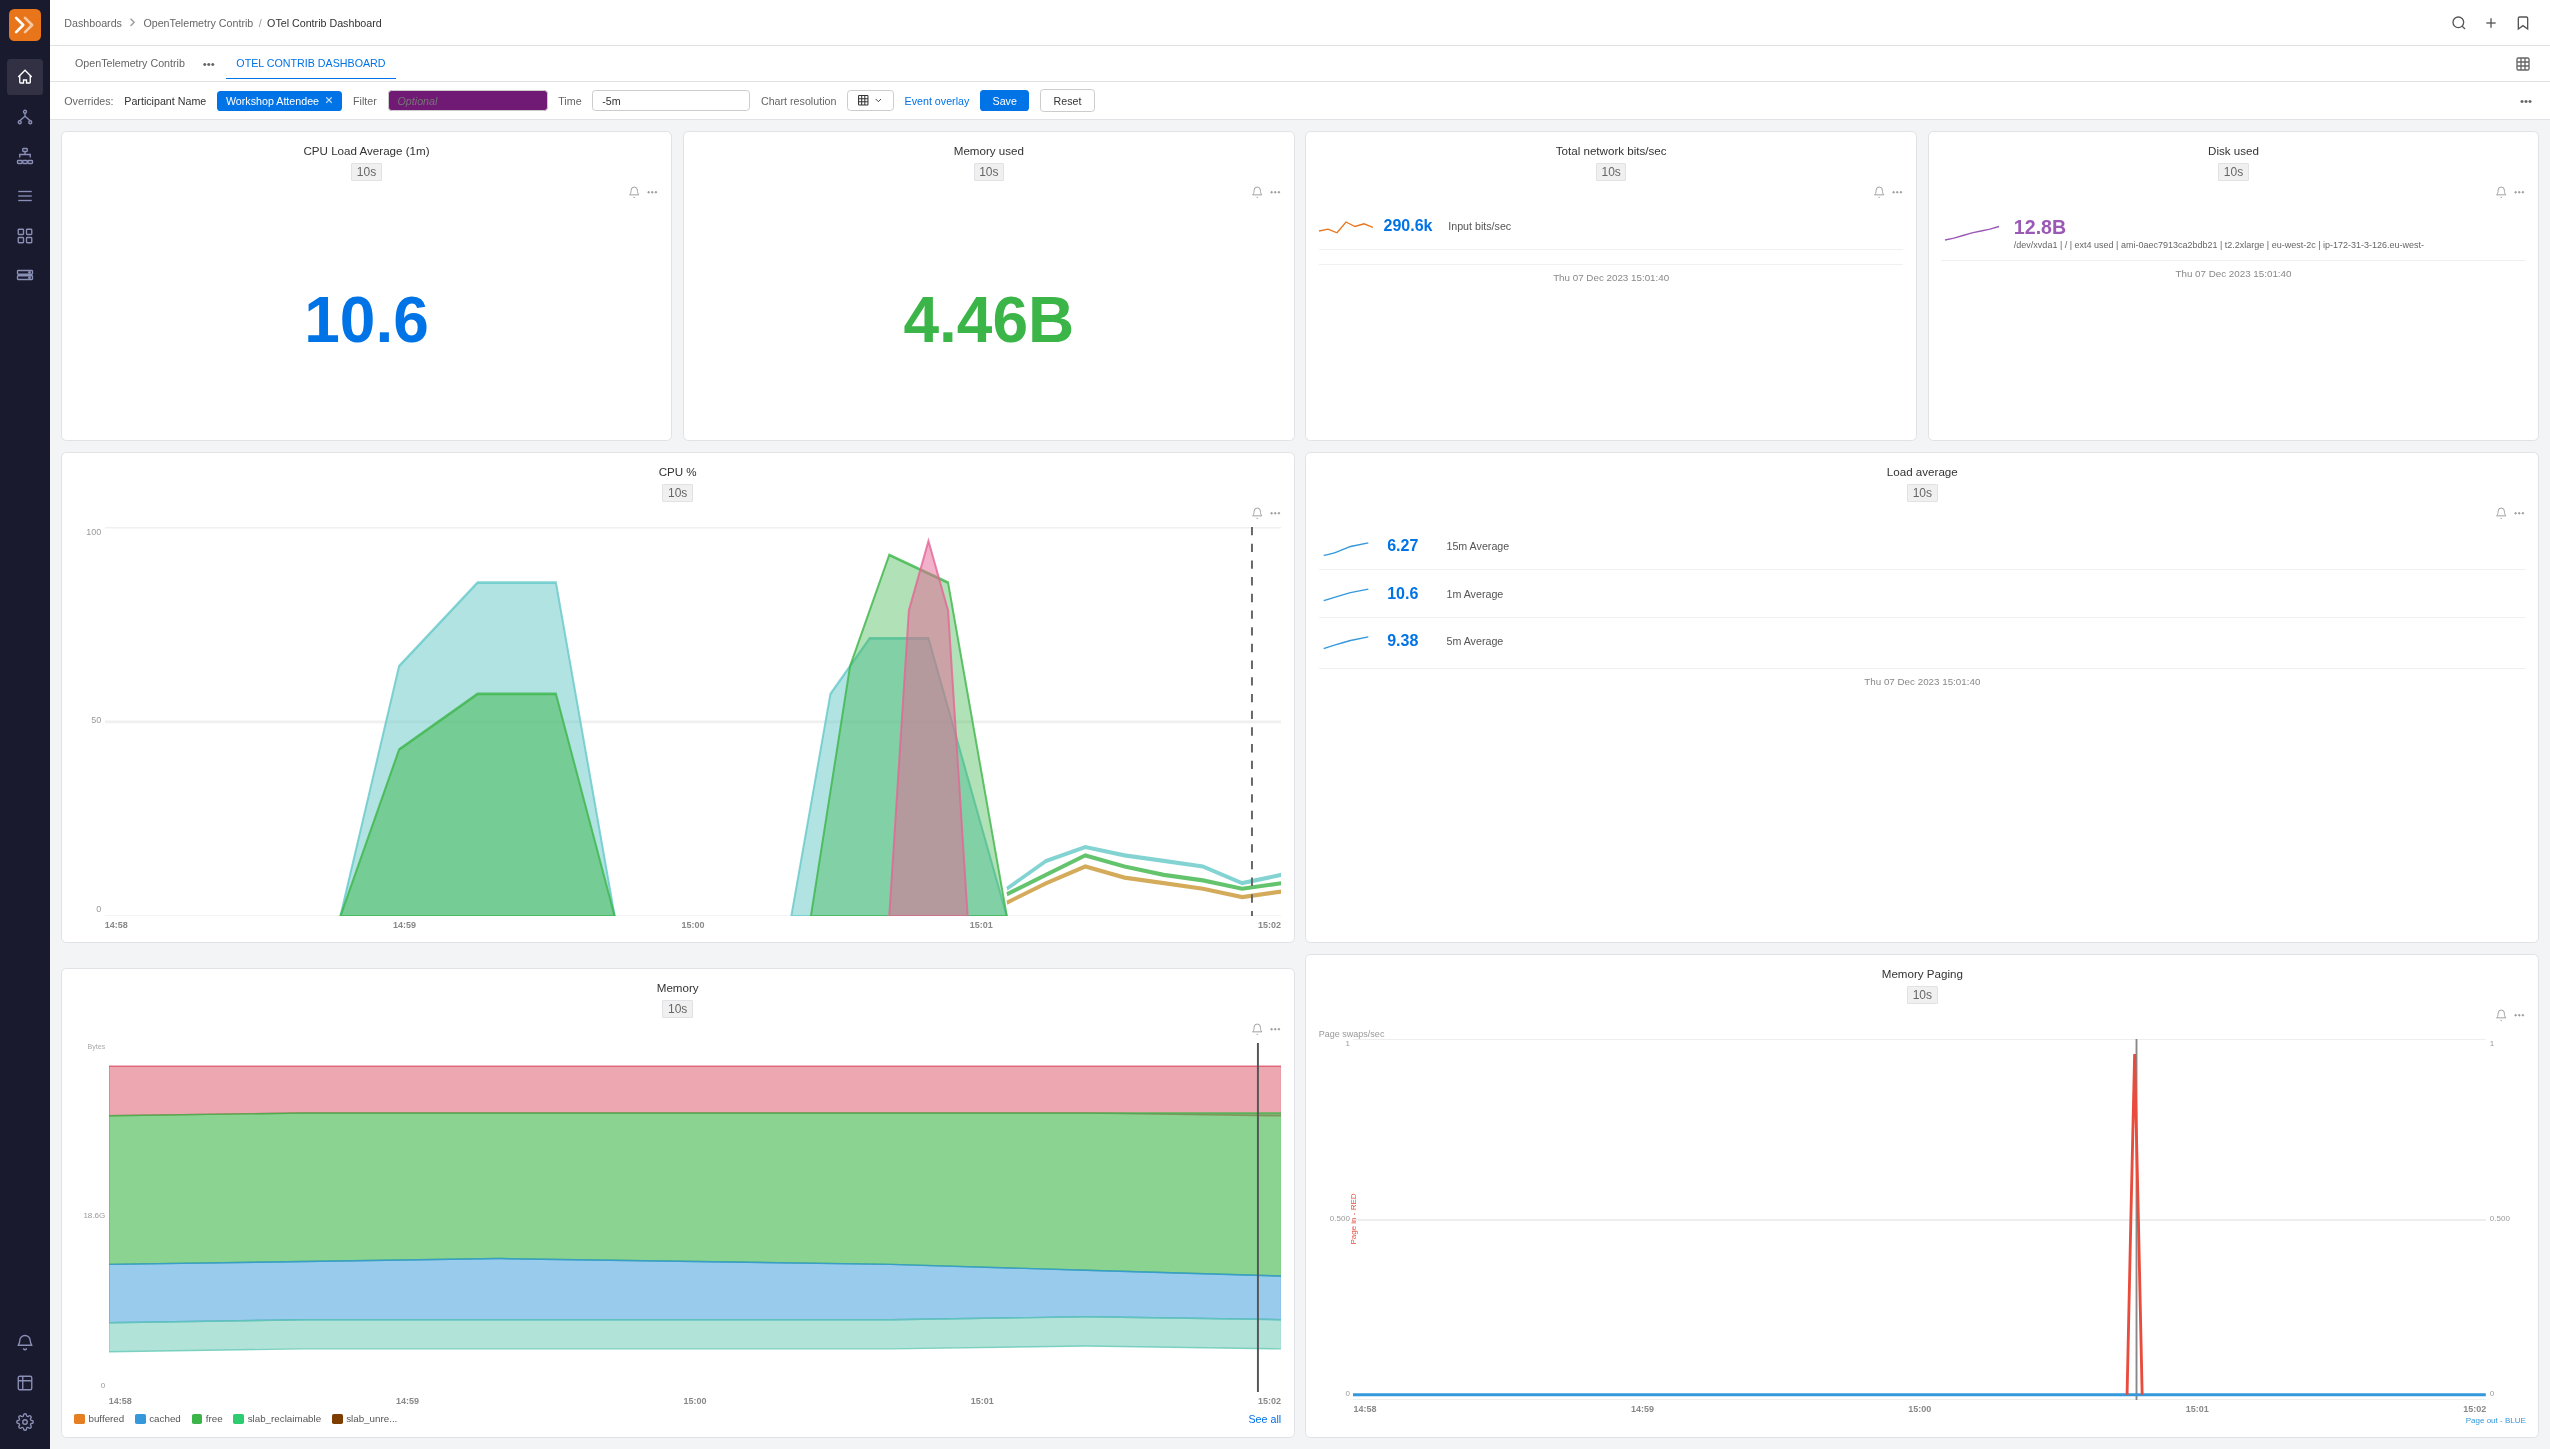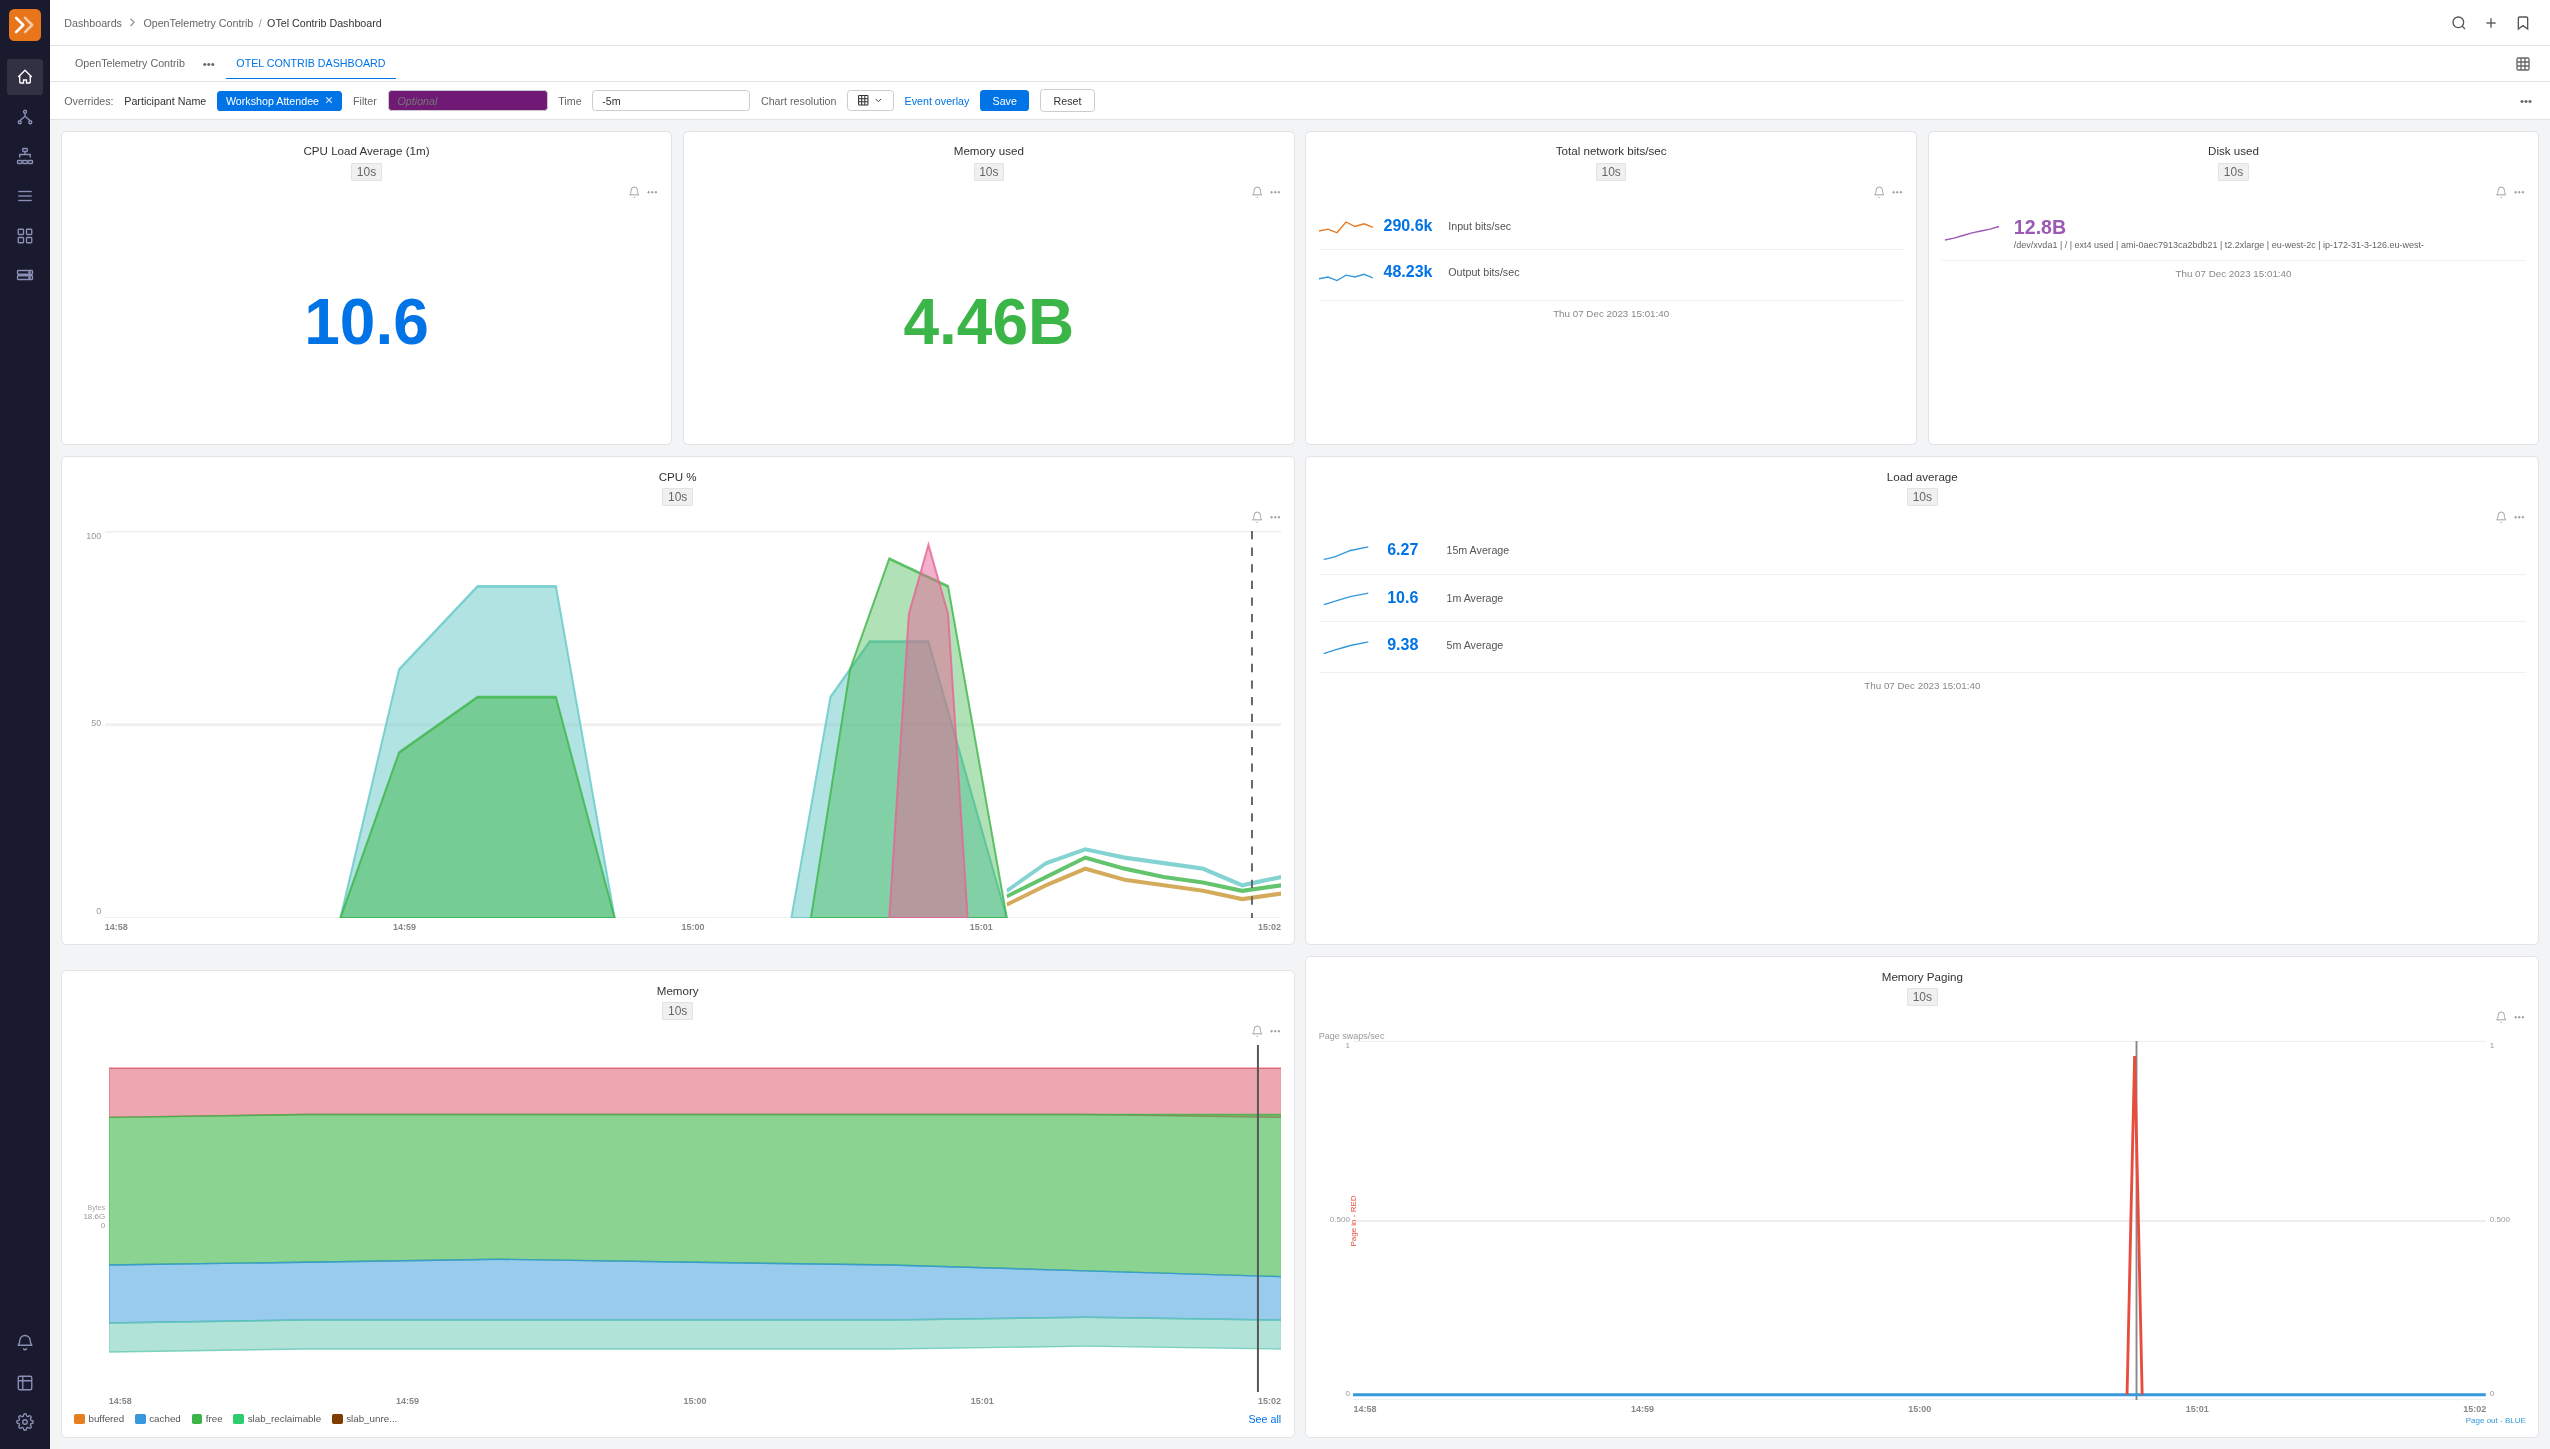--- a/index.html
+++ b/index.html
@@ -309,27 +309,20 @@
       </div>
       <div class="network-rows">
         <div class="network-row">
           <svg class="mini-chart" viewBox="0 0 60 30">
             <polyline points="0,20 10,18 20,22 30,10 40,15 50,12 60,16" fill="none" stroke="#e8751a" stroke-width="1.5"></polyline>
           </svg>
           <span class="network-value">290.6k</span>
           <span class="network-label">Input bits/sec</span>
         </div>
         <div style="border-top:0.9px solid #f0f0f0;"></div>
-        <div class="network-row">
-          <svg class="mini-chart" viewBox="0 0 60 30">
-            <polyline points="0,22 10,20 20,24 30,18 40,20 50,17 60,21" fill="none" stroke="#3498db" stroke-width="1.5"></polyline>
-          </svg>
-          <span class="network-value">48.23k</span>
-          <span class="network-label">Output bits/sec</span>
-        </div>
       </div>
       <div class="card-timestamp">Thu 07 Dec 2023 15:01:40</div>
     </div>
 
     <div class="card">
       <div class="card-header">
         <span class="card-title">Disk used</span>
         <span class="card-badge">10s</span>
         <div class="card-actions">
           <svg width="12.5" height="12.5" viewBox="0 0 24 24" fill="none" stroke="currentColor" stroke-width="1.8">
@@ -465,21 +458,21 @@
               <path d="M13.73 21a2 2 0 01-3.46 0"></path>
             </svg>
           <svg width="12.5" height="12.5" viewBox="0 0 24 24" fill="none" stroke="currentColor" stroke-width="1.8">
               <circle cx="5" cy="12" r="1.5" fill="currentColor"></circle>
               <circle cx="12" cy="12" r="1.5" fill="currentColor"></circle>
               <circle cx="19" cy="12" r="1.5" fill="currentColor"></circle>
             </svg>
         </div>
       </div>
       <div style="display:flex;flex:1;gap:3.6px;min-height:89px;">
-        <div style="display:flex;flex-direction:column;justify-content:center;font-size:8px;color:#999;text-align:right;min-width:31px;padding-bottom:16px;">
+        <div style="display:flex;flex-direction:column;justify-content:space-between;font-size:8px;color:#999;text-align:right;min-width:31px;padding-bottom:16px;">
           <span style="font-size:7.1px;color:#aaa;">Bytes</span>
           <span>18.6G</span>
           <span>0</span>
         </div>
         <div style="flex:1;display:flex;flex-direction:column;">
           <svg viewBox="0 0 600 120" preserveAspectRatio="none" style="flex:1;">
 
             <polygon points="0,8 100,8 200,8 300,8 400,8 500,8 600,8 600,25 500,24 400,24 300,24 200,24 100,24 0,25" fill="rgba(220,80,100,0.5)" stroke="rgba(220,80,100,0.8)" stroke-width="0.5"></polygon>
 
             <polygon points="0,25 100,24 200,24 300,24 400,24 500,24 600,24 600,80 500,78 400,76 300,75 200,74 100,75 0,76" fill="rgba(60,181,72,0.6)" stroke="rgba(60,181,72,0.8)" stroke-width="0.5"></polygon>

